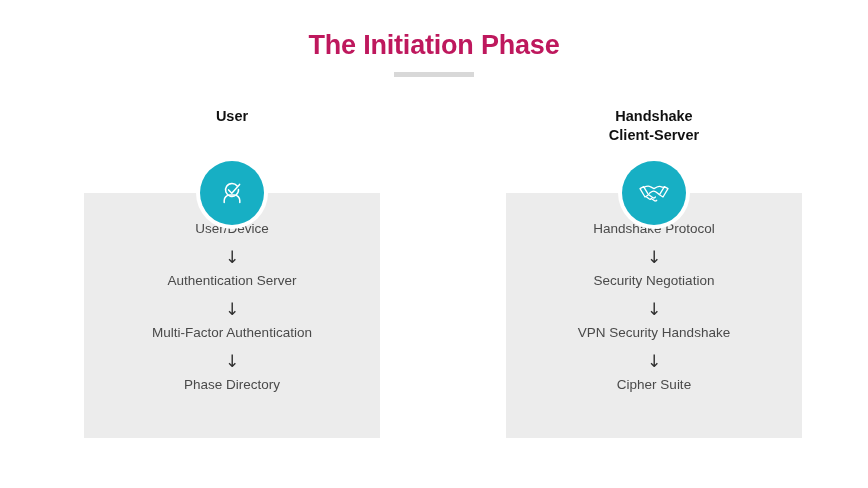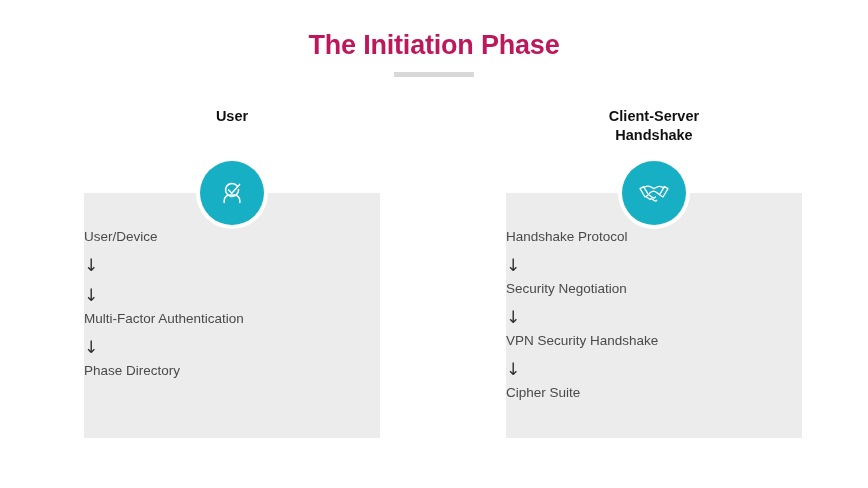--- a/index.html
+++ b/index.html
@@ -97,24 +97,25 @@
     justify-content: center;
     z-index: 3;
   }
   .badge svg {
     display: block;
   }
 
   
   .flow {
     position: absolute;
-    top: 228px;
+    top: 220px;
     left: 0;
     width: 296px;
     z-index: 2;
+    text-align: center;
   }
   .flow-item {
     font-size: 13.5px;
     color: #4a4a4a;
     line-height: 18px;
     height: 22px;
   }
   .flow-arrow {
     height: 30px;
     line-height: 30px;
@@ -149,33 +150,34 @@
             <path d="M22.2 10.0 A6.5 6.5 0 1 0 23.5 13.6"></path>
             <polyline points="13.6,13.9 16.8,17.2 24.6,8.4"></polyline>
             <path d="M9.2 26.6 v-2.0 a5.6 5.6 0 0 1 5.6 -5.6 h4.4 a5.6 5.6 0 0 1 5.6 5.6 v2.0"></path>
           </svg>
         </span>
       </div>
 
       <div class="flow">
         <div class="flow-item">User/Device</div>
         <div class="flow-arrow">↓</div>
+        <div class="flow-item">Authentication Server</div>
         <div class="flow-arrow">↓</div>
         <div class="flow-item">Multi-Factor Authentication</div>
         <div class="flow-arrow">↓</div>
         <div class="flow-item">Phase Directory</div>
       </div>
 
     </div>
 
     <div class="column right">
 
       <div class="col-header">
+        <div>Handshake</div>
         <div>Client-Server</div>
-        <div>Handshake</div>
       </div>
 
       <div class="panel"></div>
 
       <div class="badge">
         <span>
           <svg width="34" height="34" viewBox="0 0 34 34" fill="none" stroke="#ffffff" stroke-width="1.3" stroke-linecap="round" stroke-linejoin="round">
             <path d="M3.0 12.6 L6.6 10.6 L11.6 18.8 L8.0 21.0 Z"></path>
             <path d="M31.0 12.6 L27.4 10.6 L22.4 18.8 L26.0 21.0 Z"></path>
             <path d="M6.8 11.4 C9.2 10.2 11.4 9.6 13.2 10.6 L17.0 12.6 L20.0 11.0 C21.6 10.2 23.6 10.2 25.2 11.2 L27.2 11.4"></path>

